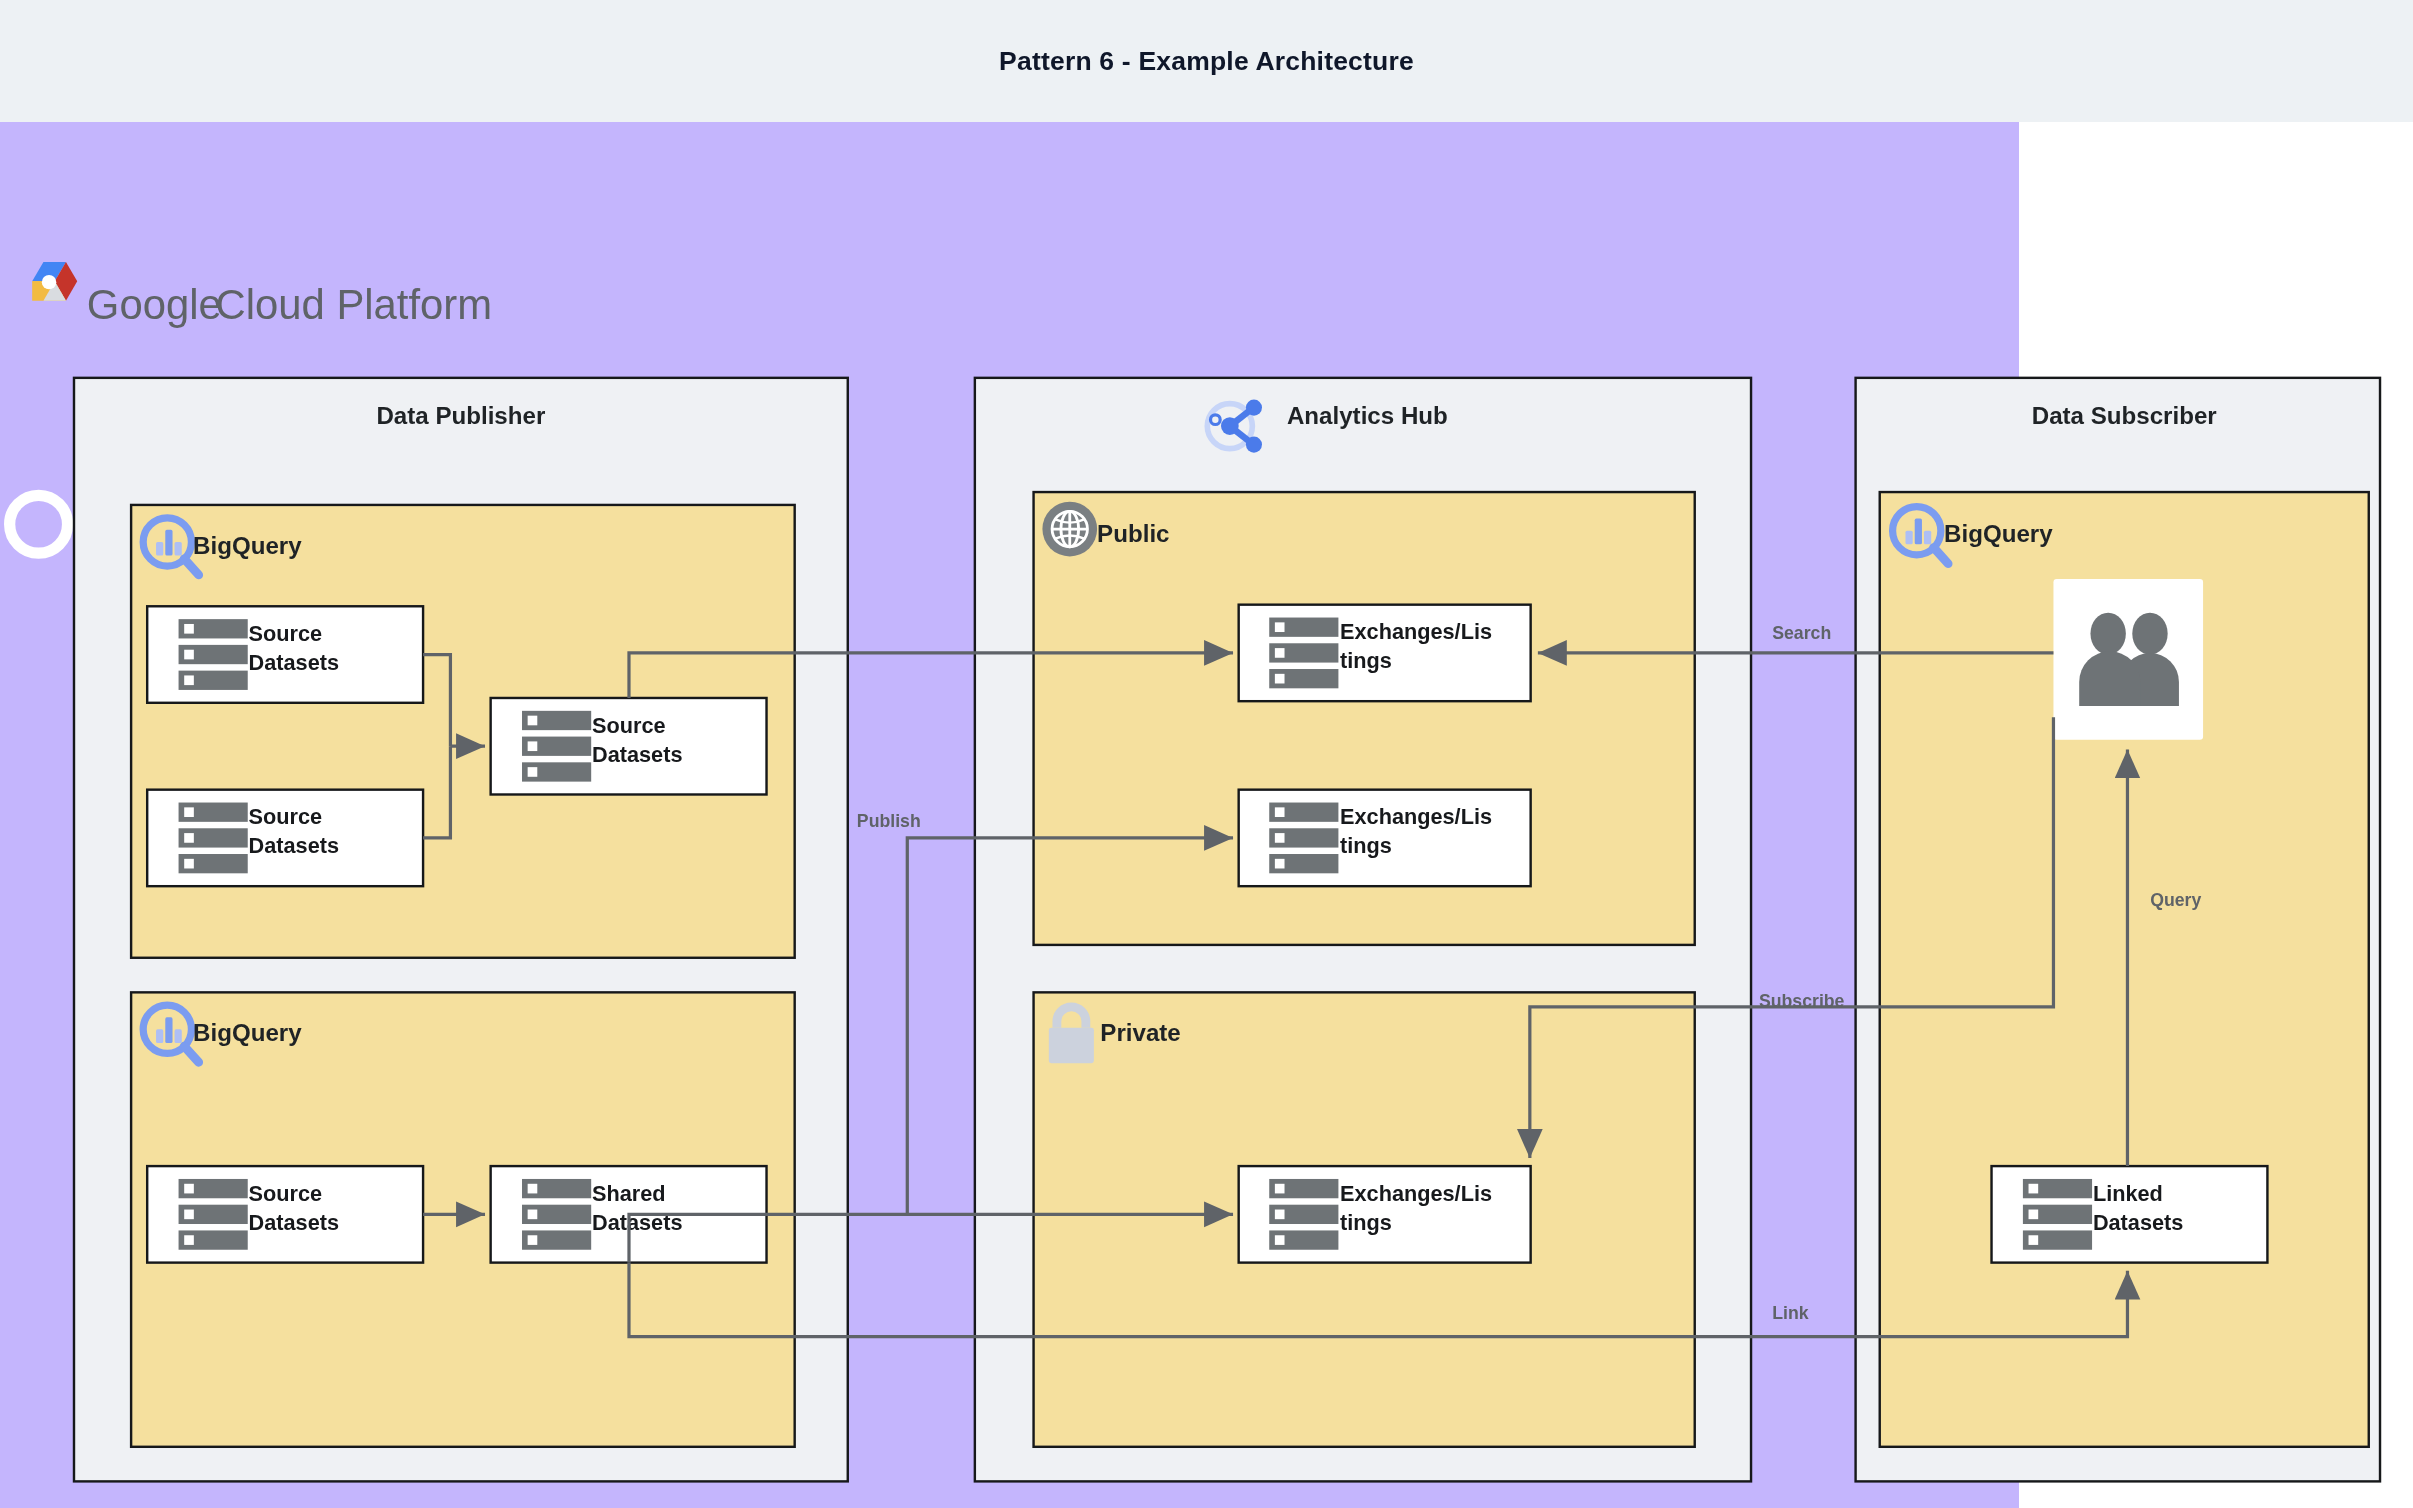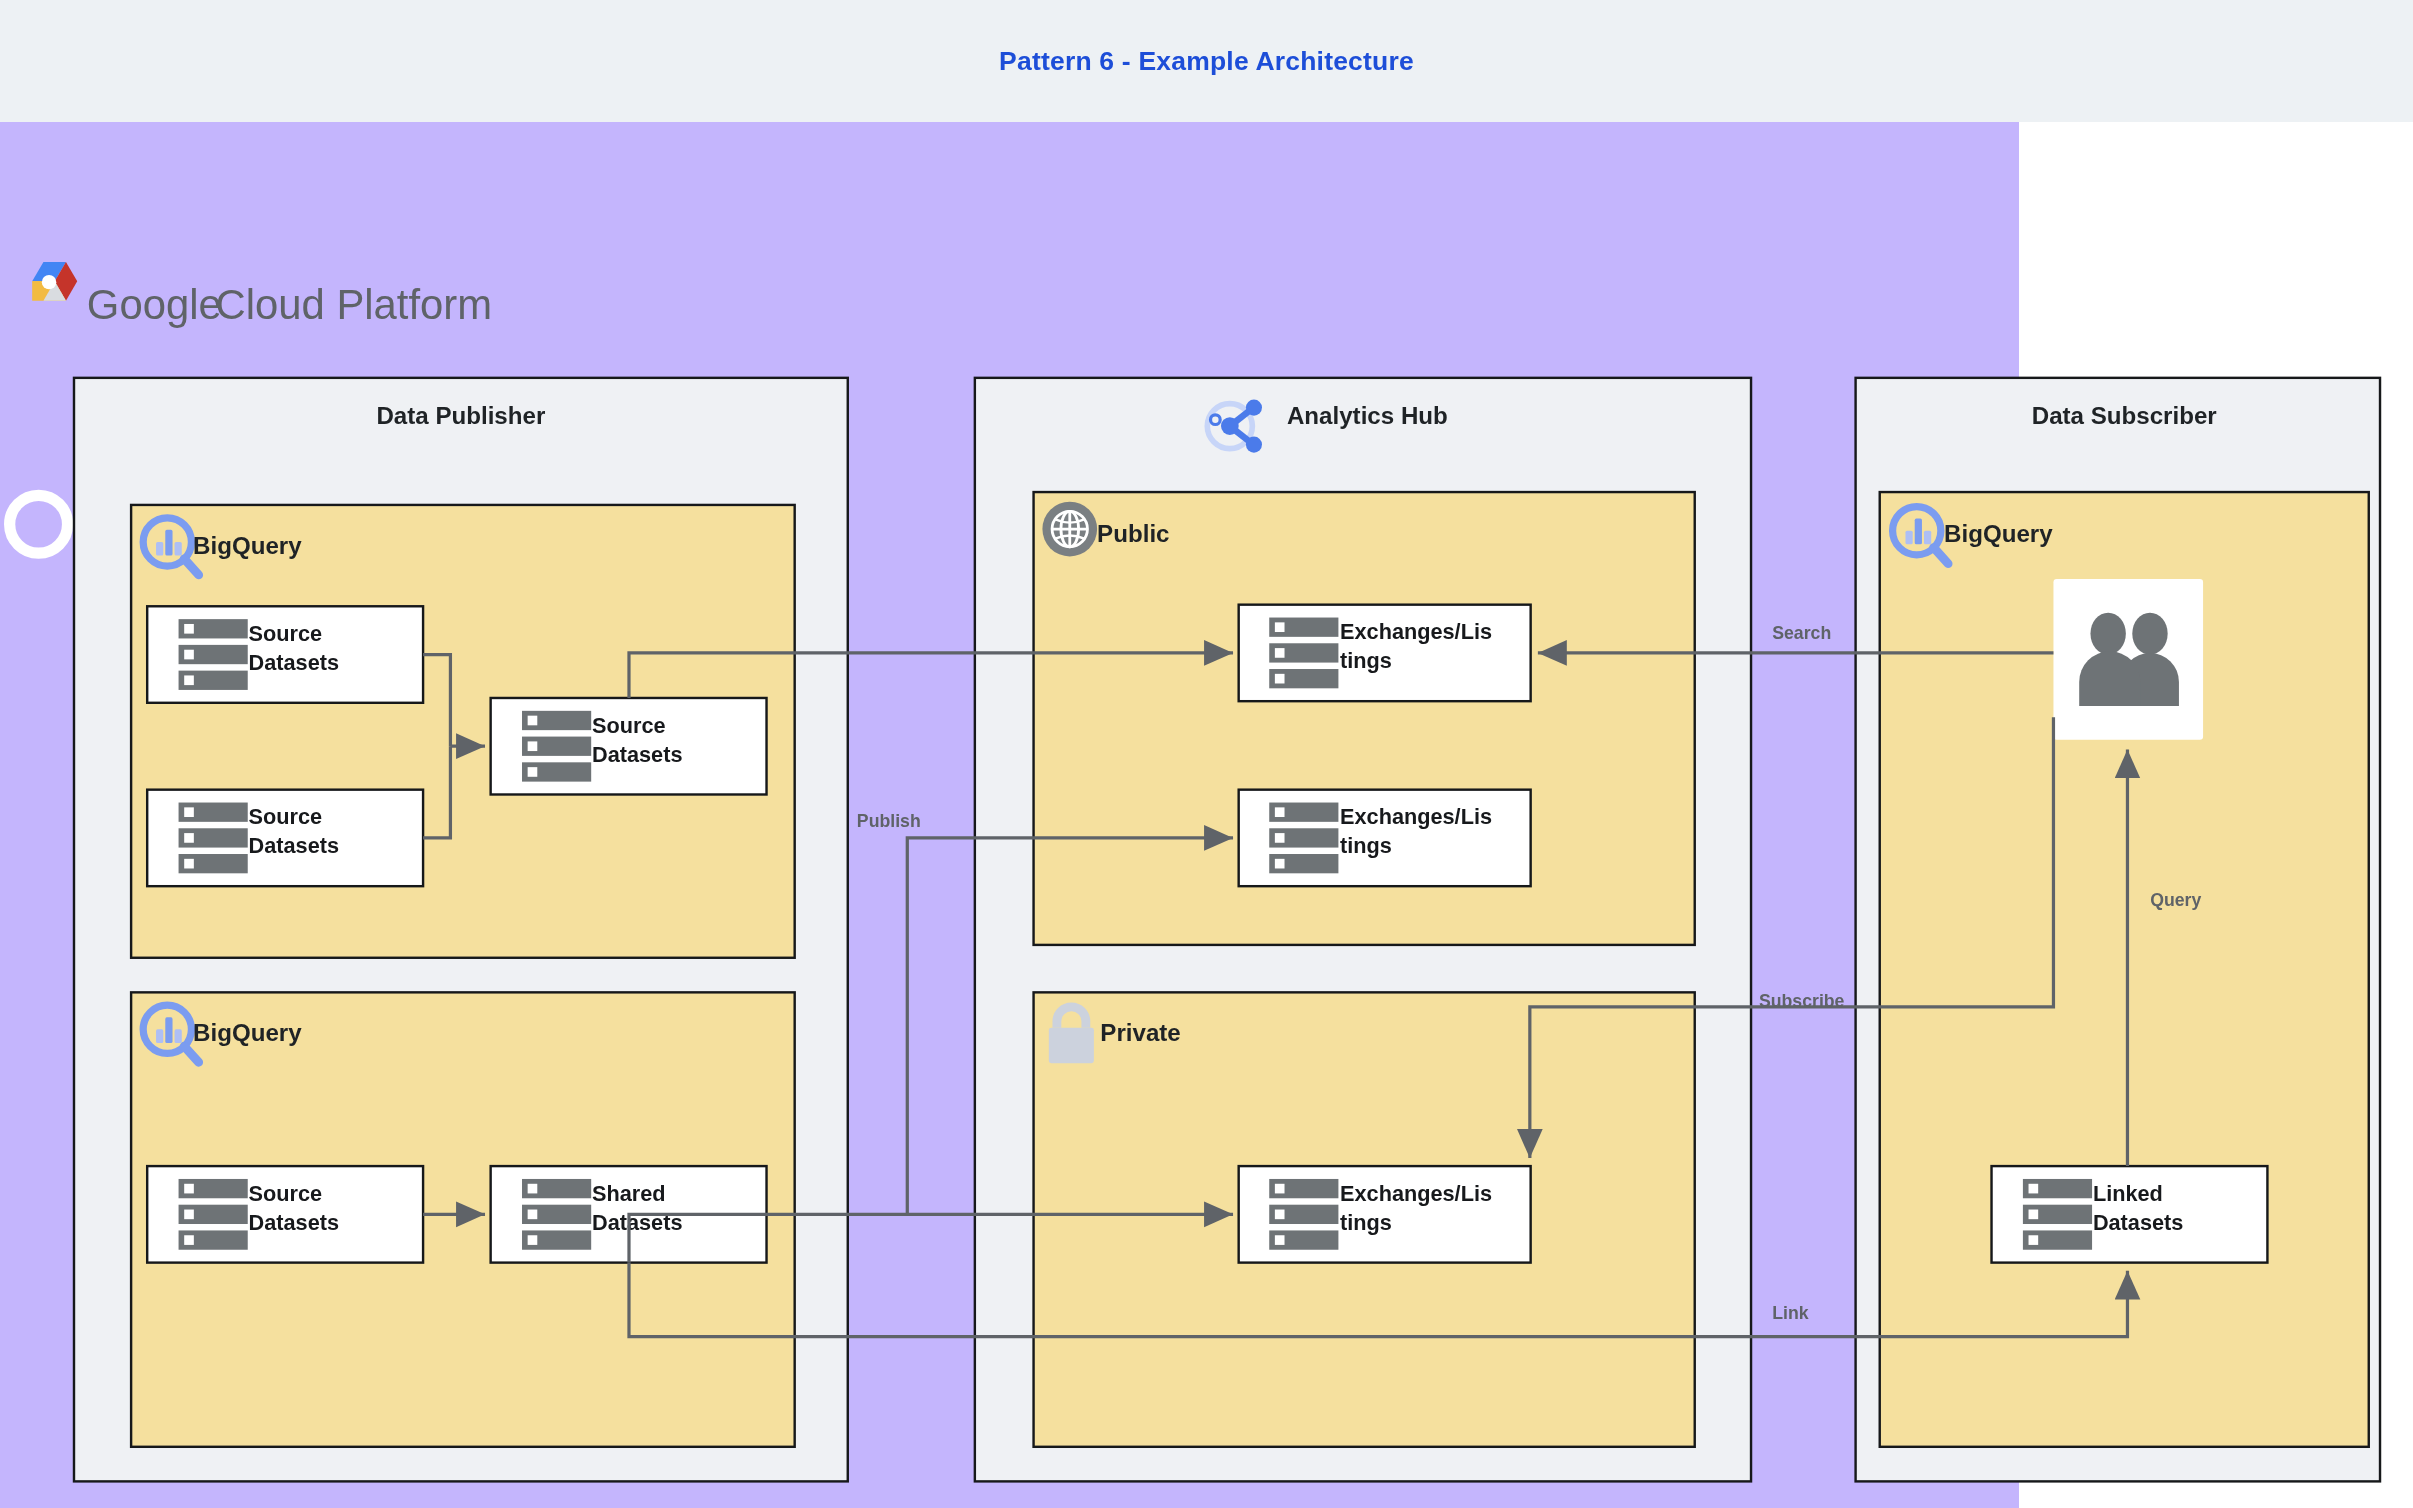--- a/index.html
+++ b/index.html
@@ -25,21 +25,21 @@
     width: 2413px;
     height: 122px;
     background: #edf1f4;
     display: flex;
     align-items: center;
     justify-content: center;
   }
   #title-text {
     font-size: 26.5px;
     font-weight: bold;
-    color: #1d4ed8;
+    color: #0f172a;
     letter-spacing: 0.2px;
   }
   #canvas-area {
     position: absolute;
     left: 0; top: 122px;
     width: 2019px;
     height: 1386px;
     background: #c4b5fd;
   }
   #diagram {

